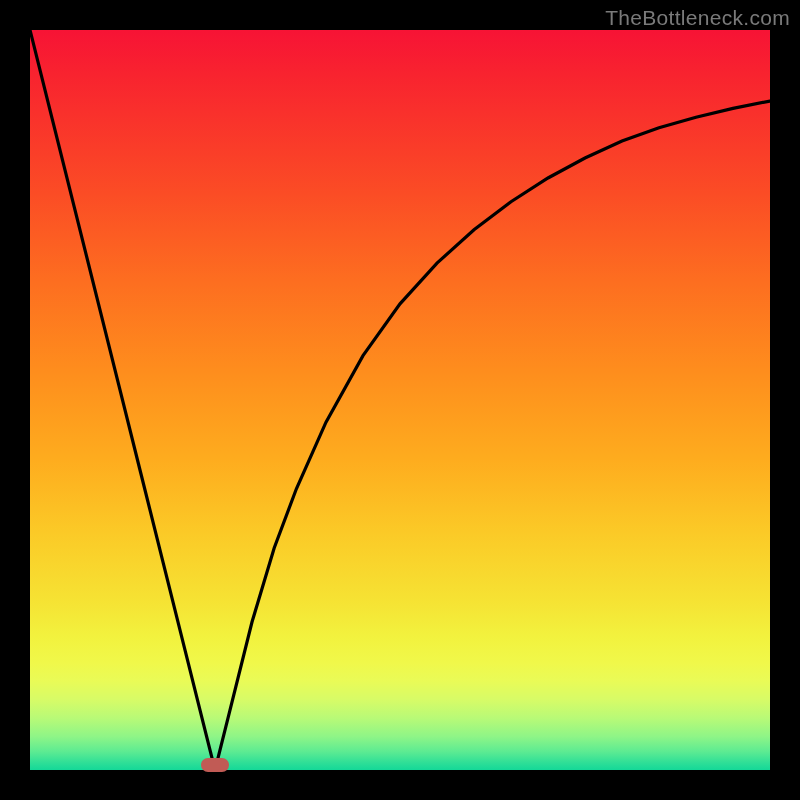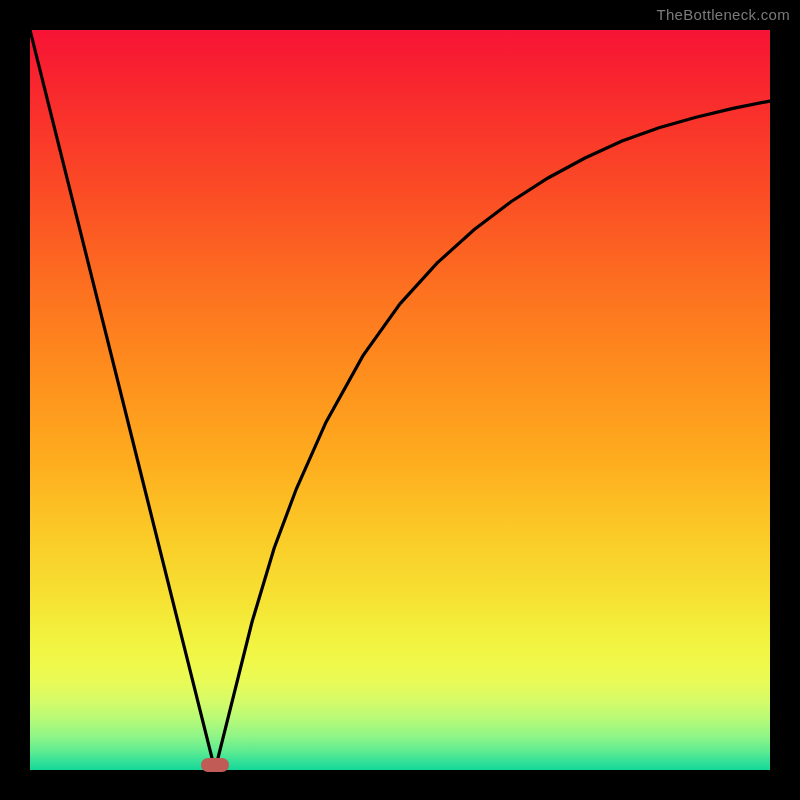--- a/index.html
+++ b/index.html
@@ -51,21 +51,21 @@
     top: 0;
     width: 740px;
     height: 740px;
     display: block;
   }
   .watermark {
     position: absolute;
     top: 6px;
     right: 10px;
     color: #7a7a7a;
-    font-size: 15px;
+    font-size: 21px;
     letter-spacing: 0.3px;
     user-select: none;
   }
   .min-marker {
     position: absolute;
     width: 28px;
     height: 14px;
     border-radius: 8px;
     background: #c15b55;
     transform: translate(-50%, -50%);

